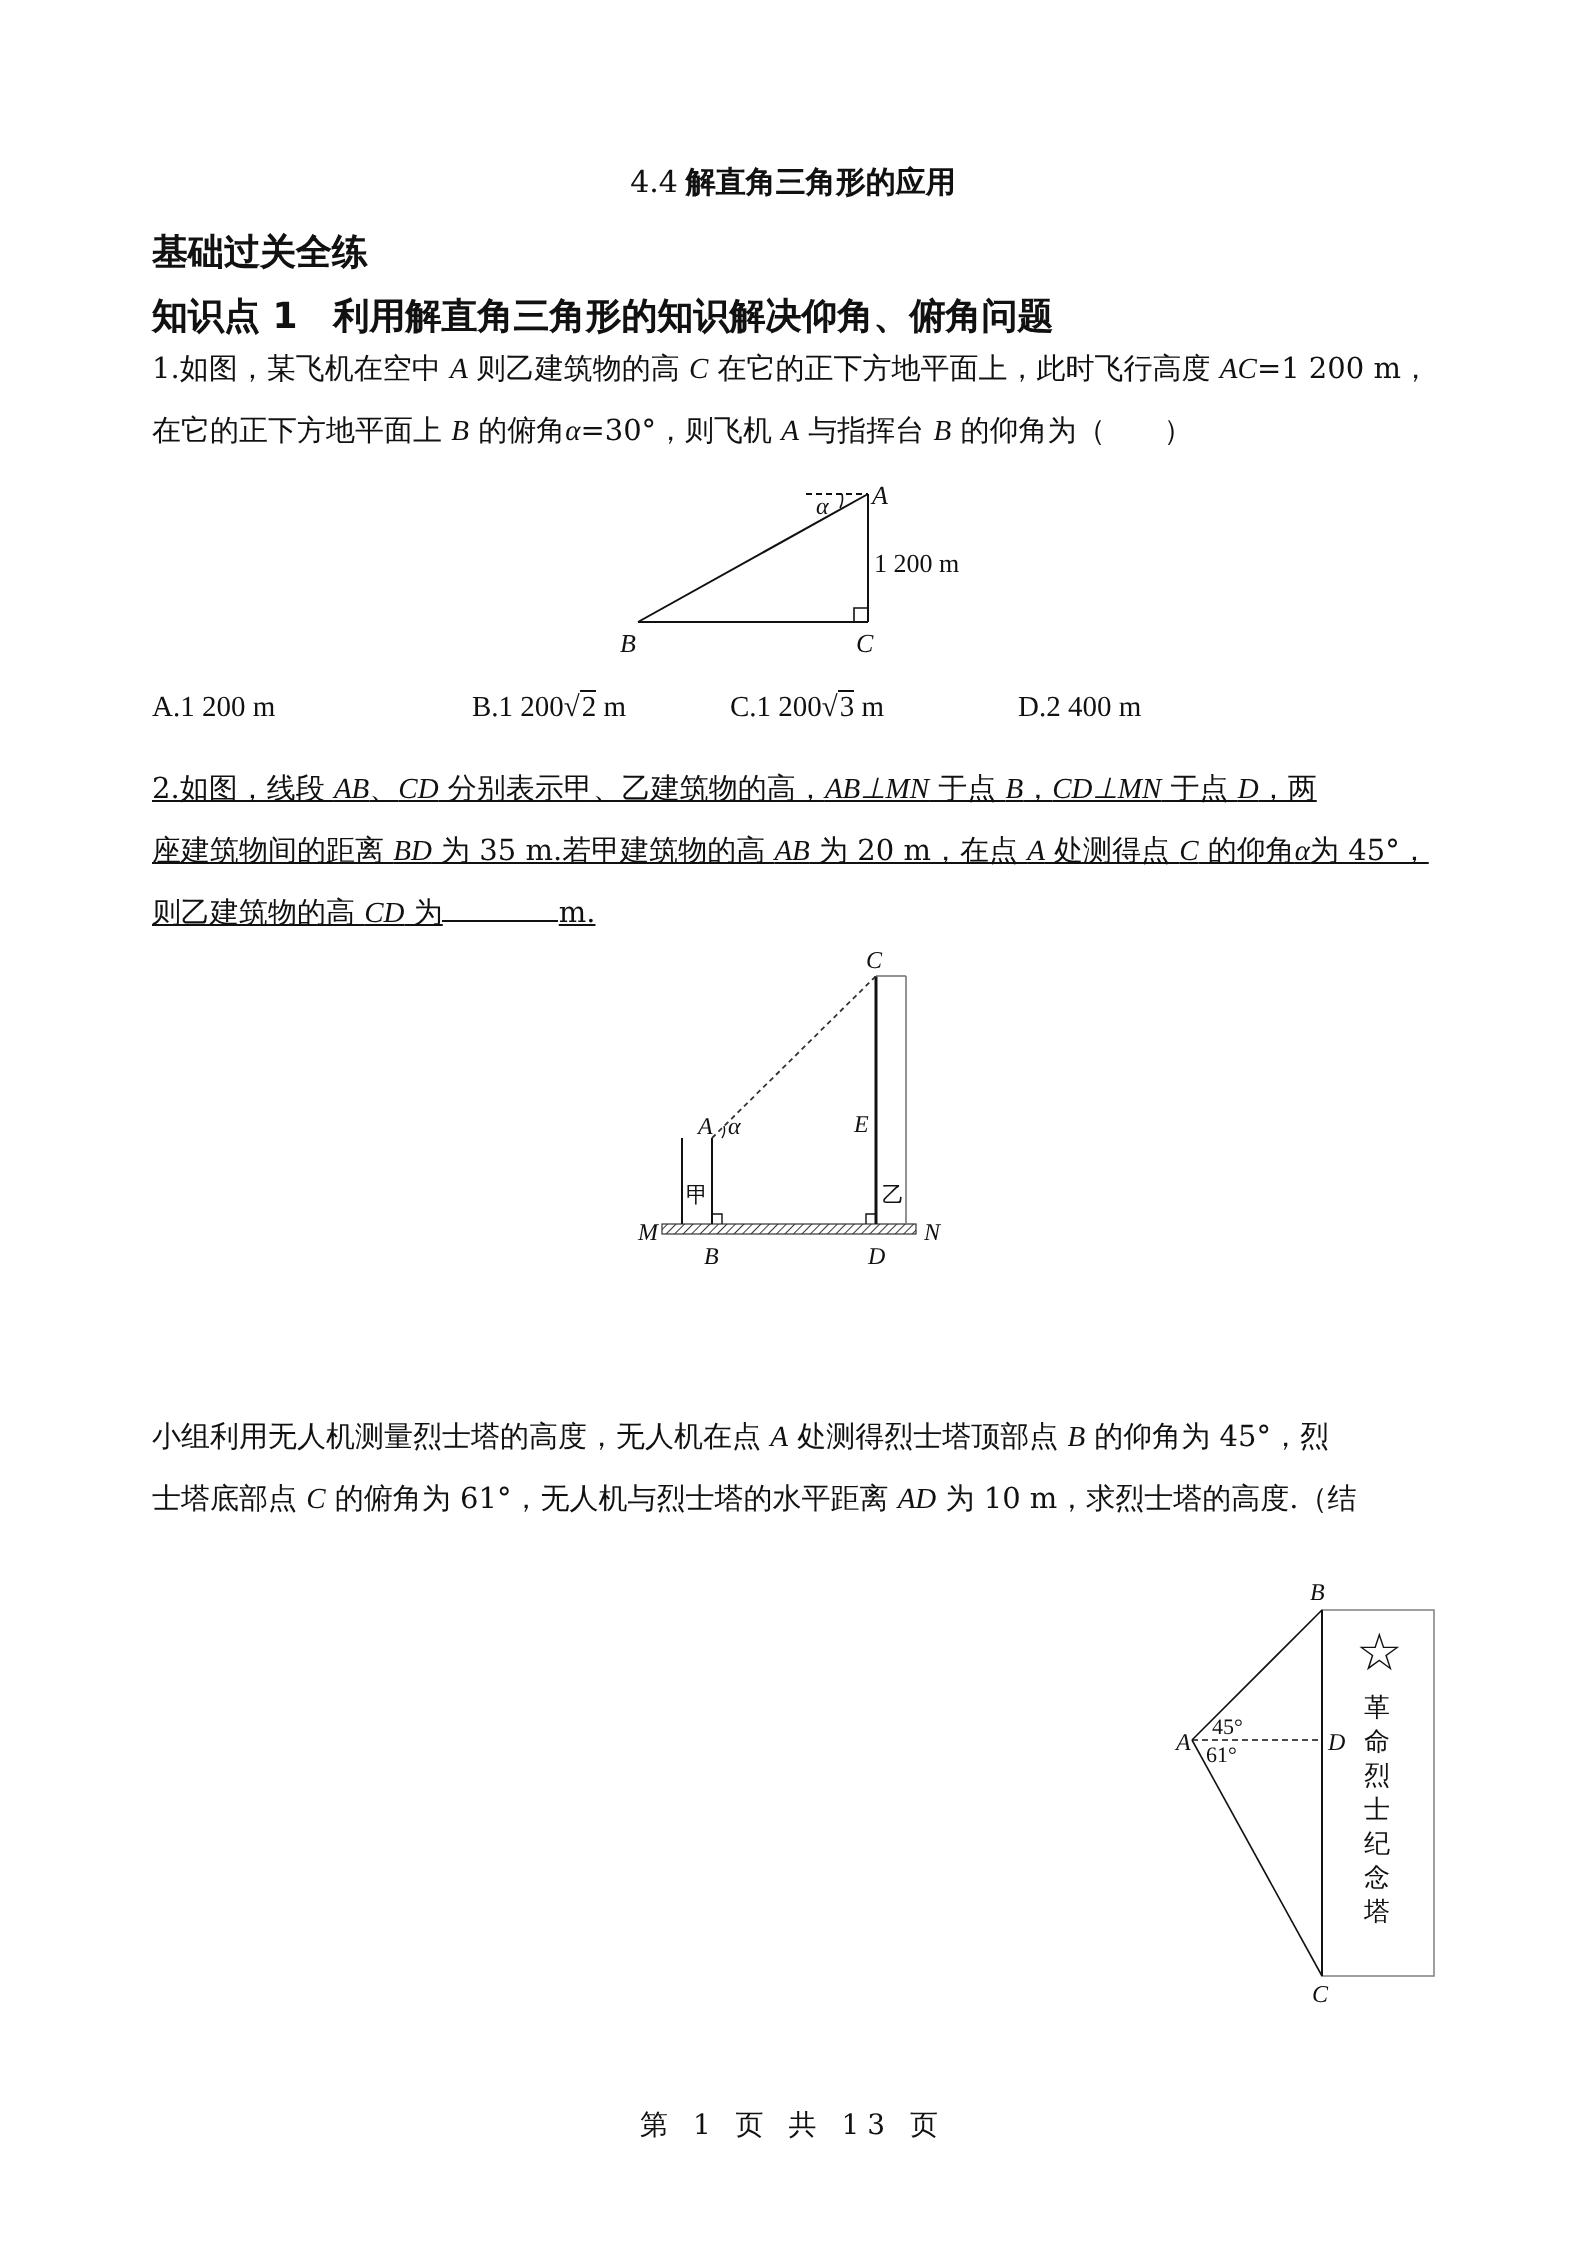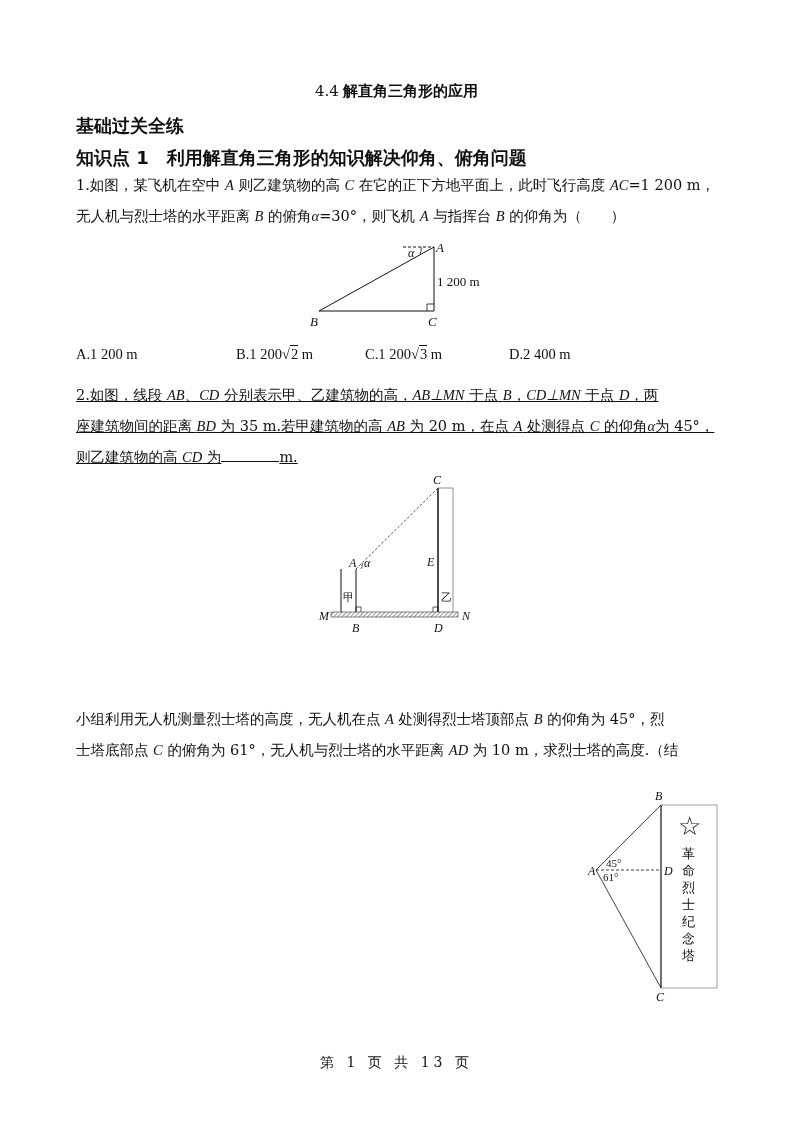--- a/index.html
+++ b/index.html
@@ -24,21 +24,21 @@
 
 <div class="abs title">
   <span class="num">4.4</span><span>解直角三角形的应用</span>
 </div>
 
 <div class="abs h" style="top:114px;">基础过关全练</div>
 <div class="abs h" style="top:146px;">知识点 1　利用解直角三角形的知识解决仰角、俯角问题</div>
 
 <div class="abs p" style="top:170px;">
   <span>1.如图，某飞机在空中 </span><i>A</i><span> 则乙建筑物的高 </span><i>C</i><span> 在它的正下方地平面上，此时飞行高度 </span><i>AC</i><span>=1 200 m，</span><br>
-  <span>无人机与烈士塔的水平距离 </span><i>B</i><span> 的俯角</span><i>α</i><span>=30°，则飞机 </span><i>A</i><span> 与指挥台 </span><i>B</i><span> 的仰角为（　　）</span>
+  <span>在它的正下方地平面上 </span><i>B</i><span> 的俯角</span><i>α</i><span>=30°，则飞机 </span><i>A</i><span> 与指挥台 </span><i>B</i><span> 的仰角为（　　）</span>
 </div>
 
 <svg class="abs" style="left:300px;top:235px;" width="200" height="95">
   <line x1="103" y1="12" x2="134" y2="12" stroke="#111" stroke-dasharray="3,2" stroke-width="1"></line>
   <line x1="134" y1="12" x2="134" y2="76" stroke="#111" stroke-width="1"></line>
   <line x1="19" y1="76" x2="134" y2="76" stroke="#111" stroke-width="1"></line>
   <line x1="19" y1="76" x2="134" y2="12" stroke="#111" stroke-width="1"></line>
   <path d="M127 76 V69 H134" fill="none" stroke="#111" stroke-width="0.8"></path>
   <path d="M121 12 A10 10 0 0 1 120 19" fill="none" stroke="#111" stroke-width="0.8"></path>
   <text x="108" y="22" font-size="12">α</text>

